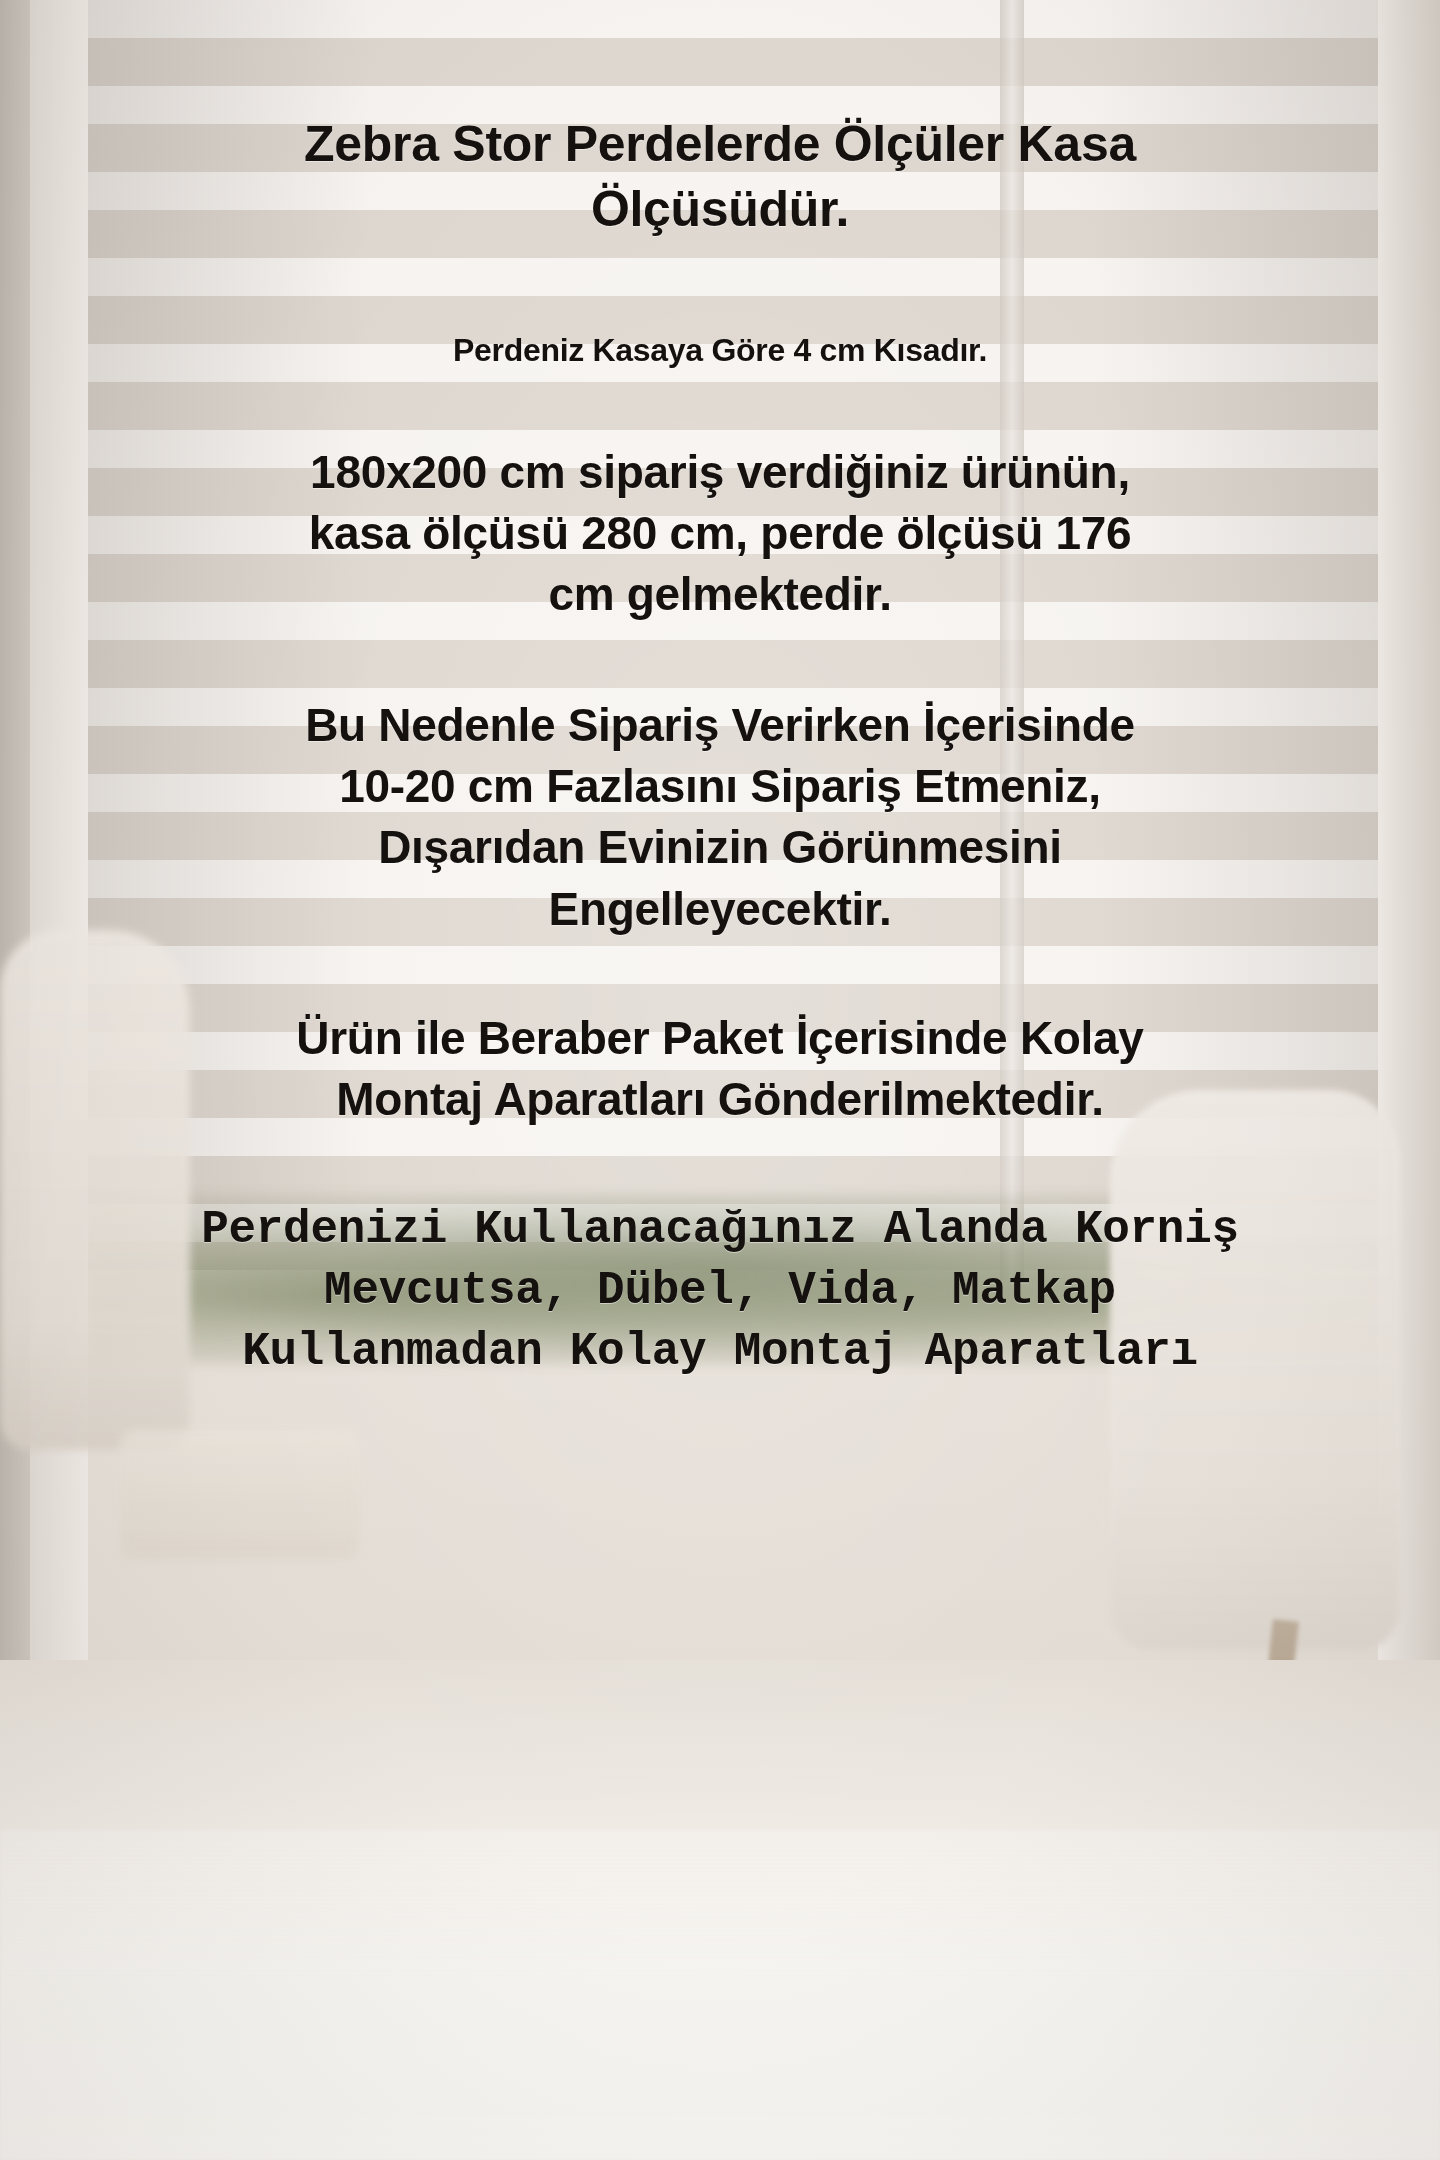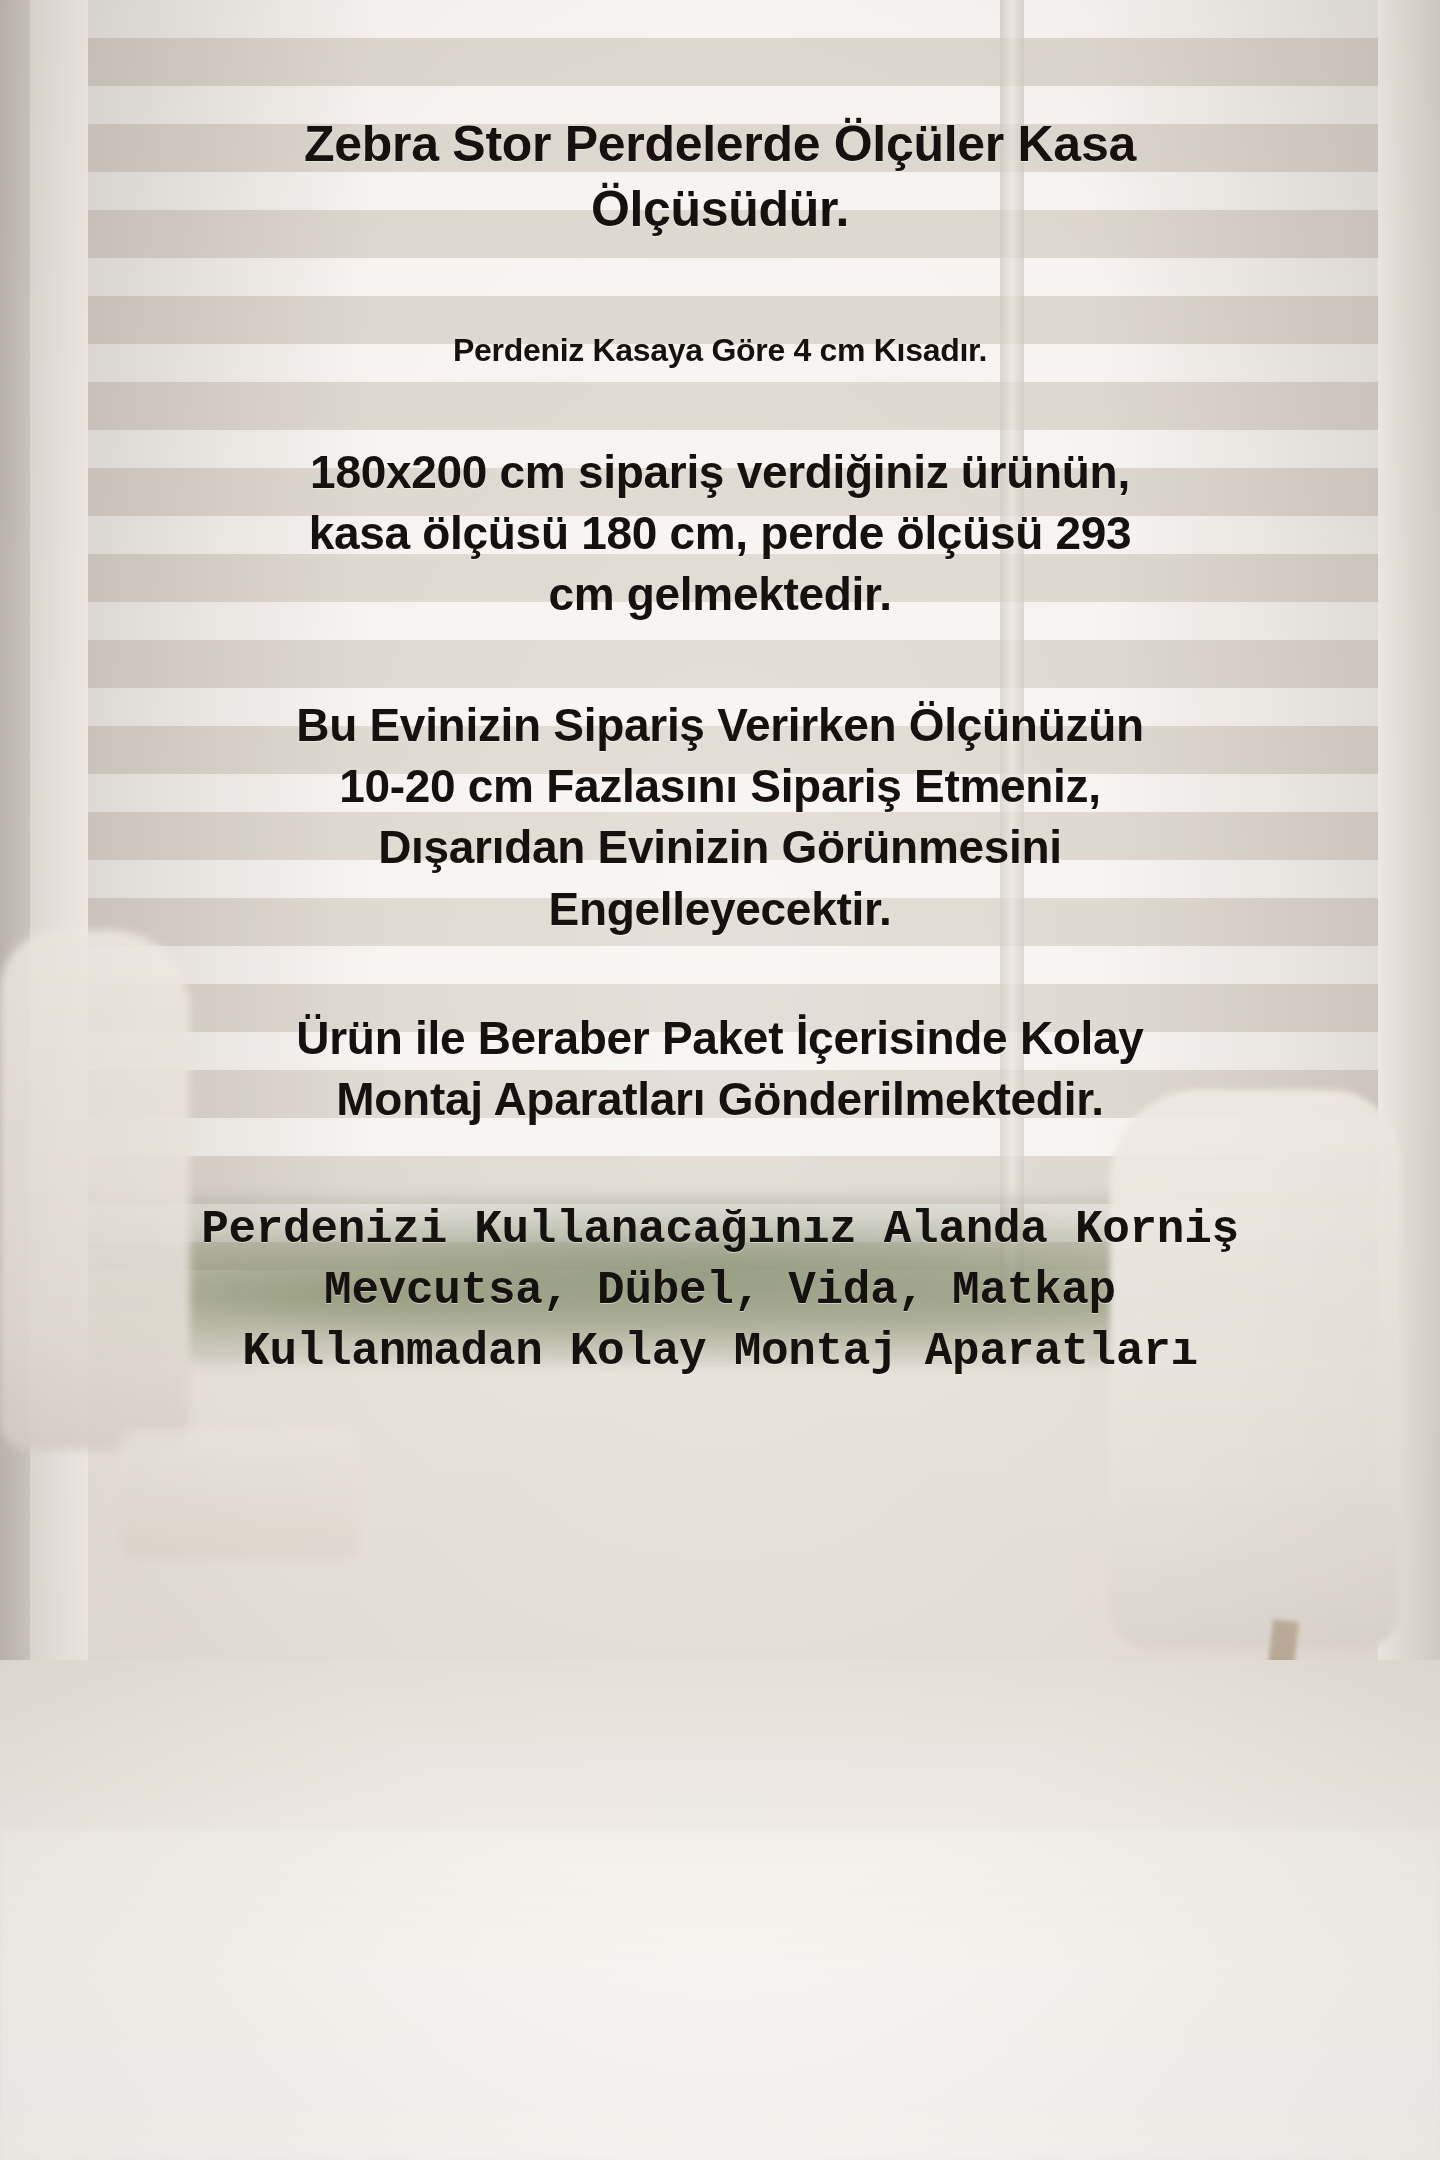--- a/index.html
+++ b/index.html
@@ -248,28 +248,28 @@
     <div class="spacer-1"></div>
 
     <div class="block b2">
       <span class="line">Perdeniz Kasaya Göre 4 cm Kısadır.</span>
     </div>
 
     <div class="spacer-2"></div>
 
     <div class="block b3">
       <span class="line">180x200 cm sipariş verdiğiniz ürünün,</span>
-      <span class="line">kasa ölçüsü 180 cm, perde ölçüsü 293</span>
+      <span class="line">kasa ölçüsü 280 cm, perde ölçüsü 176</span>
       <span class="line">cm gelmektedir.</span>
     </div>
 
     <div class="spacer-3"></div>
 
     <div class="block b4">
-      <span class="line">Bu Evinizin Sipariş Verirken Ölçünüzün</span>
+      <span class="line">Bu Nedenle Sipariş Verirken İçerisinde</span>
       <span class="line">10-20 cm Fazlasını Sipariş Etmeniz,</span>
       <span class="line">Dışarıdan Evinizin Görünmesini</span>
       <span class="line">Engelleyecektir.</span>
     </div>
 
     <div class="spacer-4"></div>
 
     <div class="block b5">
       <span class="line">Ürün ile Beraber Paket İçerisinde Kolay</span>
       <span class="line">Montaj Aparatları Gönderilmektedir.</span>

